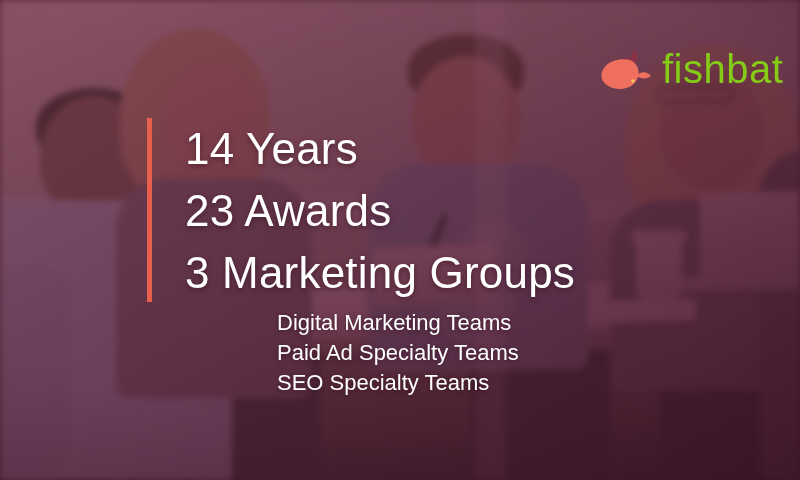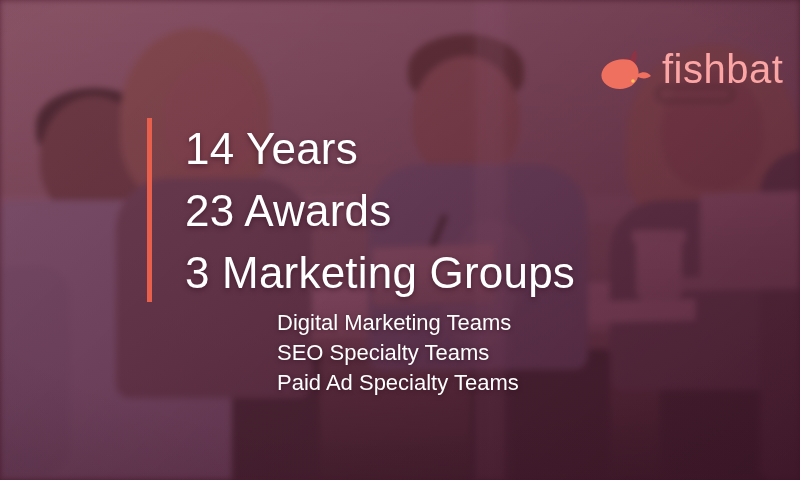--- a/index.html
+++ b/index.html
@@ -198,21 +198,21 @@
     white-space:nowrap;
     text-shadow:0 1px 4px rgba(50,12,30,.55);
     margin-left:36px;
   }
 
   
   .logo { position:absolute; left:600px; top:44px; width:172px; height:54px; }
   .logo-mark { position:absolute; left:0; top:4px; width:56px; height:46px; }
   .logo-word {
     position:absolute; left:62px; top:-2px;
-    color:#fca5a5;
+    color:#84cc16;
     font-size:40px;
     font-weight:300;
     letter-spacing:.5px;
     line-height:54px;
     white-space:nowrap;
   }
 </style>
 </head>
 <body>
 
@@ -284,22 +284,22 @@
     <div class="accent-bar"></div>
 
     <div class="headline">
       <div class="headline-line">14 Years</div>
       <div class="headline-line">23 Awards</div>
       <div class="headline-line">3 Marketing Groups</div>
     </div>
 
     <div class="sublist">
       <div class="sublist-item">Digital Marketing Teams</div>
+      <div class="sublist-item">Paid Ad Specialty Teams</div>
       <div class="sublist-item">SEO Specialty Teams</div>
-      <div class="sublist-item">Paid Ad Specialty Teams</div>
     </div>
 
     <div class="logo">
       <span class="logo-mark">
         <svg viewBox="0 0 56 46" width="56" height="46" aria-hidden="true">
           <path d="M36 2 C38 9, 37 15, 32 19 C29 13, 30 6, 36 2 Z" fill="#8c3346"></path>
           <path d="M30 11 C26 15, 24 20, 25 24 C21 20, 21 14, 26 10 Z" fill="#8c3346"></path>
           <path d="M30 12 C18 9, 5 14, 2 24 C-1 33, 8 41, 20 41
                    C29 41, 36 36, 38 29 C40 22, 37 15, 30 12 Z" fill="#f0705f"></path>
           <path d="M38 26 C43 23, 48 24, 51 28 C47 31, 42 31, 38 29 Z" fill="#f0705f"></path>

